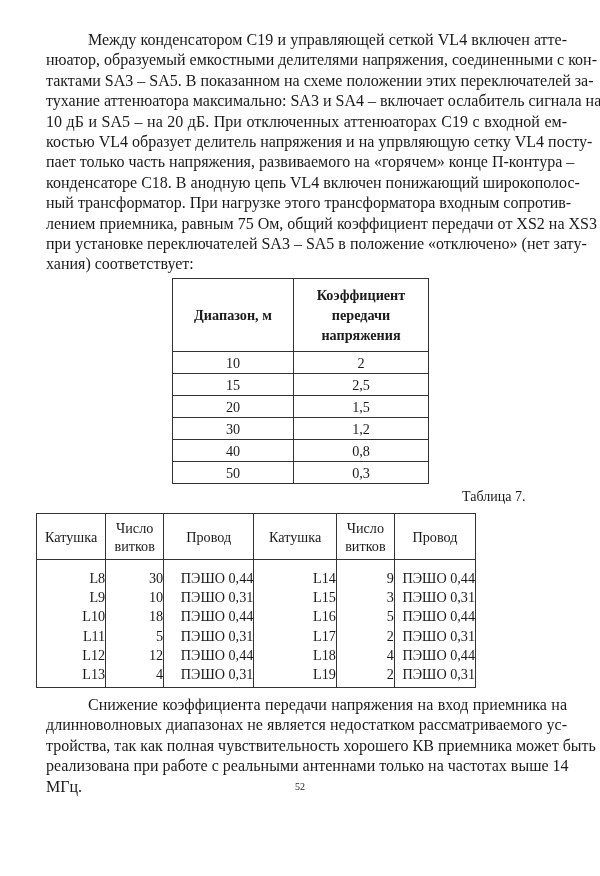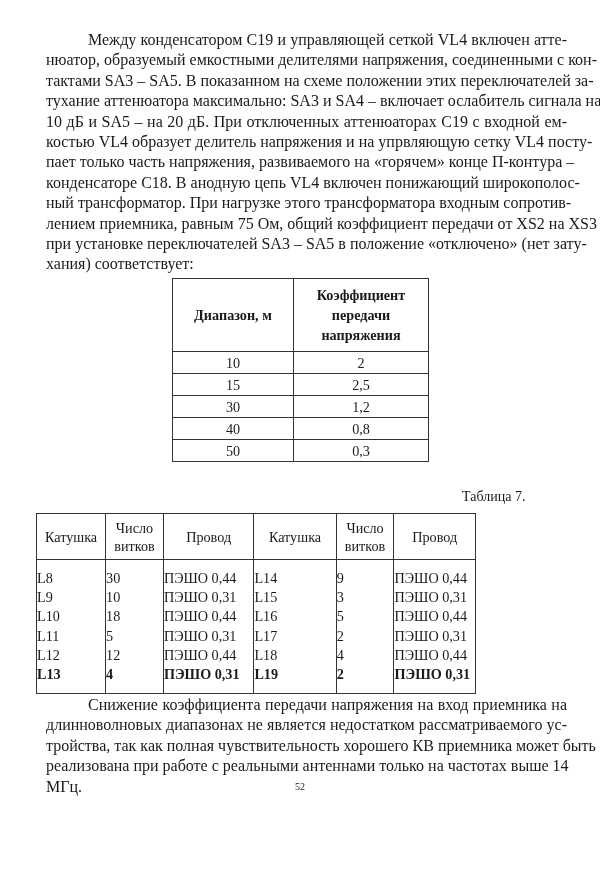--- a/index.html
+++ b/index.html
@@ -23,23 +23,23 @@
   #t1 th { font-weight: bold; height: 72px; line-height: 20px; }
   #t1 th.c1 { width: 120px; margin-top: 36px; }
   #t1 td { height: 21px; line-height: 20px; }
 
   #caption {
     position: absolute; left: 462px; top: 489px; font-size: 14px;
   }
 
   #t2 { left: 36px; top: 513px; width: 440px; }
   #t2 th { font-weight: normal; border: 1.3px solid #333; height: 45px; line-height: 18px; text-align: center; padding: 0; }
-  #t2 td { border-left: 1.3px solid #333; border-right: 1.3px solid #333; text-align: left; padding: 0; height: 19.2px; line-height: 19.2px; }
+  #t2 td { border-left: 1.3px solid #333; border-right: 1.3px solid #333; text-align: right; padding: 0; height: 19.2px; line-height: 19.2px; }
   #t2 tr.first td { padding-top: 9px; }
-  #t2 tr.lastrow td { border-bottom: 1.3px solid #333; padding-bottom: 9px; font-weight: bold; }
+  #t2 tr.lastrow td { border-bottom: 1.3px solid #333; padding-bottom: 3px; }
   #t2 .w1 { width: 75px; }
   #t2 .w2 { width: 64px; }
   #t2 .w3 { width: 108px; }
   #t2 .w4 { width: 94px; }
   #t2 .w5 { width: 64px; }
   #t2 .w6 { width: 95px; }
 
   #pagenum { position: absolute; left: 0; width: 600px; top: 781px; text-align: center; font-size: 10px; }
 </style>
 </head>
@@ -72,20 +72,24 @@
     </tr>
   </thead>
   <tbody>
     <tr>
         <td>10</td>
         <td>2</td>
       </tr>
     <tr>
         <td>15</td>
         <td>2,5</td>
+      </tr>
+    <tr>
+        <td>20</td>
+        <td>1,5</td>
       </tr>
     <tr>
         <td>30</td>
         <td>1,2</td>
       </tr>
     <tr>
         <td>40</td>
         <td>0,8</td>
       </tr>
     <tr>

